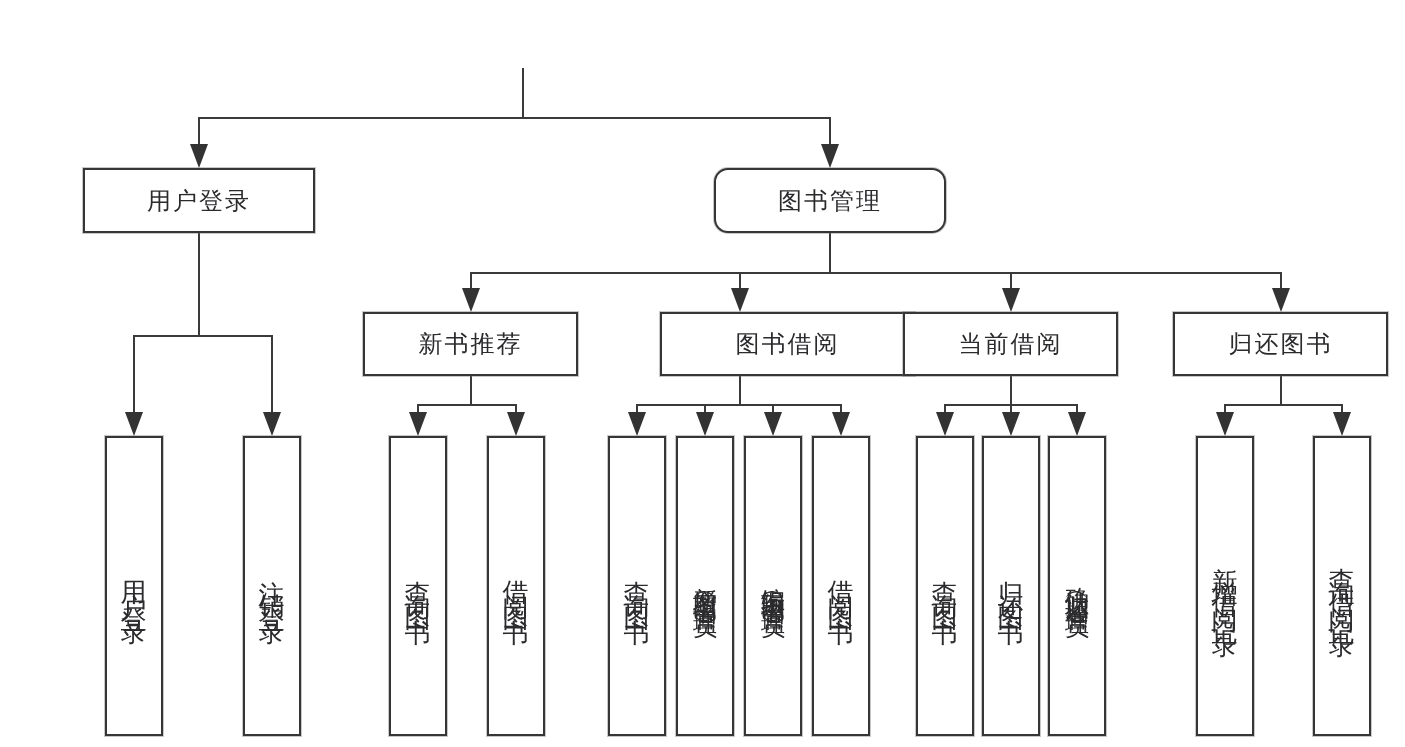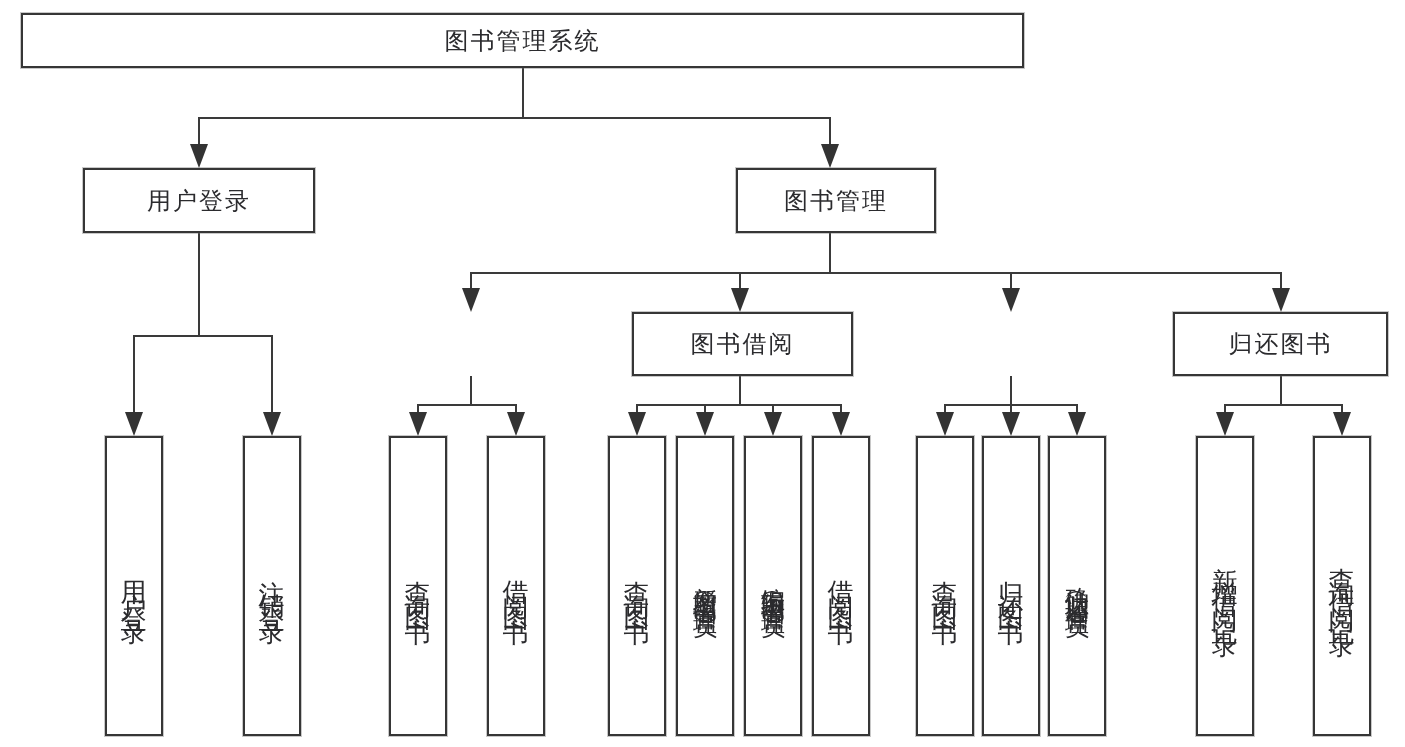--- a/index.html
+++ b/index.html
@@ -34,24 +34,25 @@
     position:absolute; right:14px; bottom:4px;
     font-size:21px; letter-spacing:1px;
     color:#b9b9bc; text-shadow:0 0 2px #ffffff;
     z-index:3; white-space:nowrap;
   }
 </style>
 </head>
 <body>
 
 <div id="stage">
-<div class="node h" style="left: 21px; top: 13px; width: 1003px; height: 55px;">图书管理系统</div>
     <div class="node h" style="left: 83px; top: 168px; width: 232px; height: 65px;">用户登录</div>
-    <div class="node h" style="left: 736px; top: 168px; width: 200px; height: 65px;">图书管理</div>
-    <div class="node h" style="left: 632px; top: 312px; width: 221px; height: 64px;">图书借阅</div>
+    <div class="node h" style="left: 714px; top: 168px; width: 232px; height: 65px; border-radius: 14px;">图书管理</div>
+    <div class="node h" style="left: 363px; top: 312px; width: 215px; height: 64px;">新书推荐</div>
+    <div class="node h" style="left: 660px; top: 312px; width: 255px; height: 64px;">图书借阅</div>
+    <div class="node h" style="left: 903px; top: 312px; width: 215px; height: 64px;">当前借阅</div>
     <div class="node h" style="left: 1173px; top: 312px; width: 215px; height: 64px;">归还图书</div>
     <div class="node v" style="left: 105px; top: 436px; width: 58px; height: 300px;">用户登录</div>
     <div class="node v" style="left: 243px; top: 436px; width: 58px; height: 300px;">注销登录</div>
     <div class="node v" style="left: 389px; top: 436px; width: 58px; height: 300px;">查询图书</div>
     <div class="node v" style="left: 487px; top: 436px; width: 58px; height: 300px;">借阅图书</div>
     <div class="node v" style="left: 608px; top: 436px; width: 58px; height: 300px;">查询图书</div>
     <div class="node v long" style="left: 676px; top: 436px; width: 58px; height: 300px;">新增图书（管理员）</div>
     <div class="node v long" style="left: 744px; top: 436px; width: 58px; height: 300px;">编辑图书（管理员）</div>
     <div class="node v" style="left: 812px; top: 436px; width: 58px; height: 300px;">借阅图书</div>
     <div class="node v" style="left: 916px; top: 436px; width: 58px; height: 300px;">查询图书</div>

